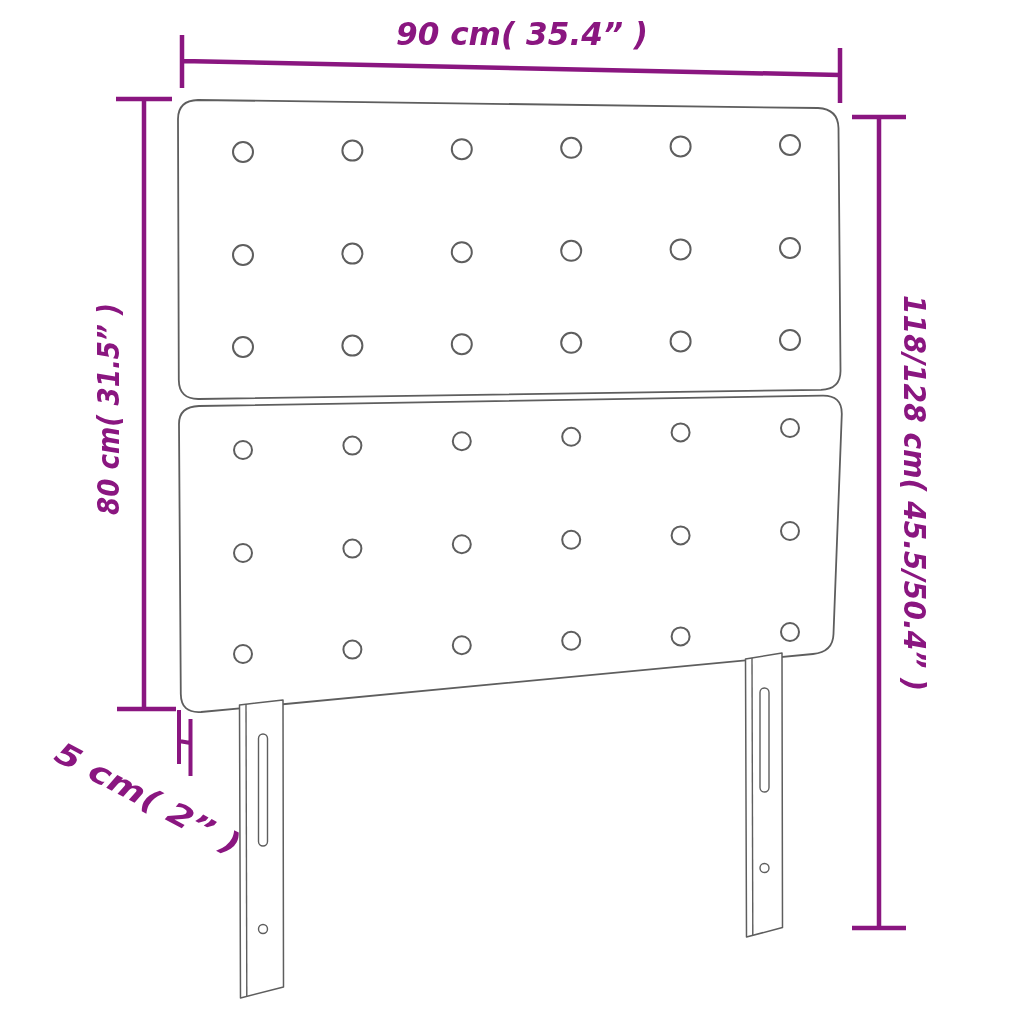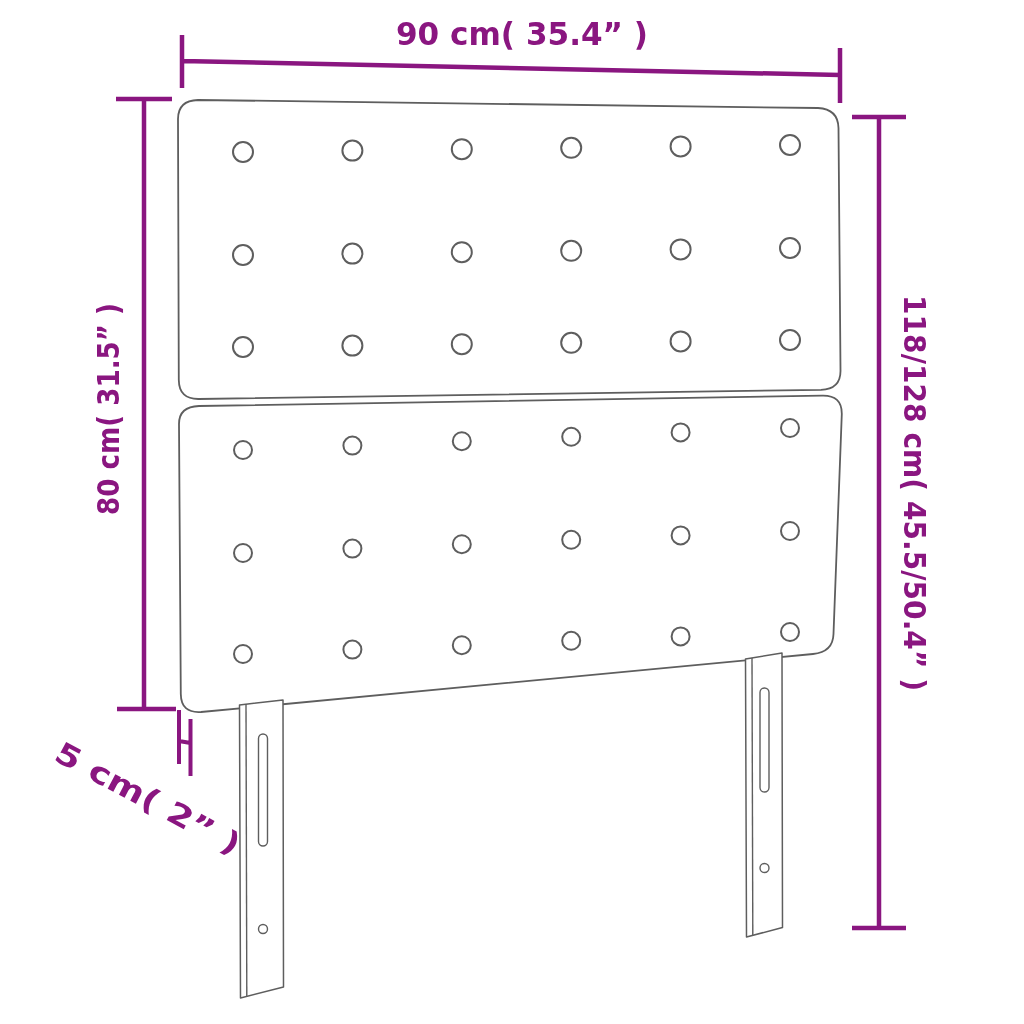--- a/index.html
+++ b/index.html
@@ -9,20 +9,21 @@
     width: 1024px;
     height: 1024px;
     overflow: hidden;
     font-family: "DejaVu Sans", sans-serif;
   }
   .stage {
     position: relative;
     width: 832px;
     height: 1024px;
     background: var(--bg, #ffffff);
+    font-style: italic;
   }
   svg { display: block; }
   .dim-line {
     stroke: var(--dim-color, #8a1680);
     stroke-width: 4.5;
     stroke-linecap: butt;
     fill: none;
   }
   .dim-line-thin {
     stroke: var(--dim-color, #8a1680);

